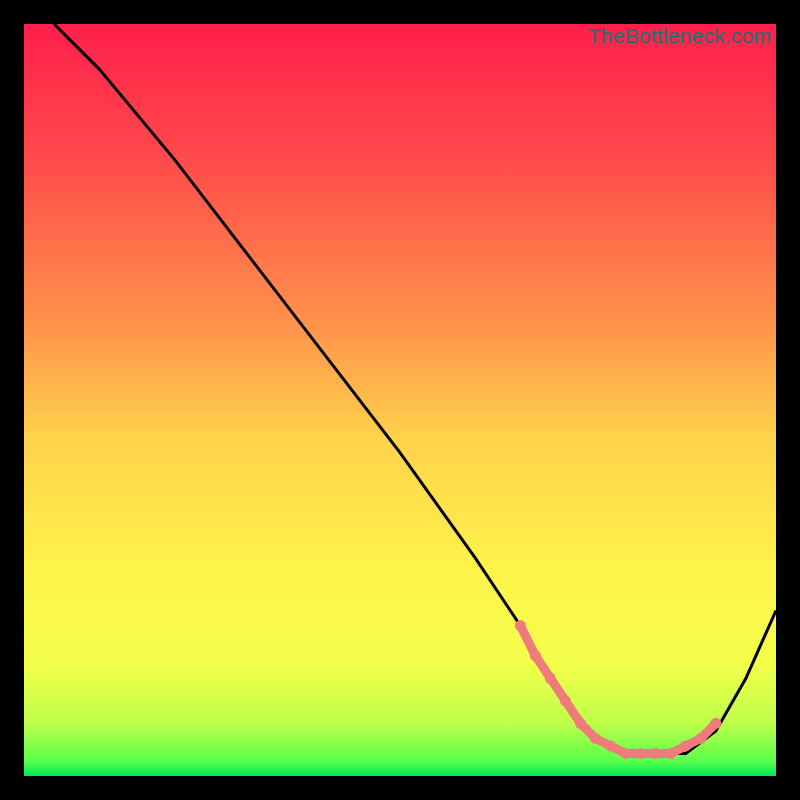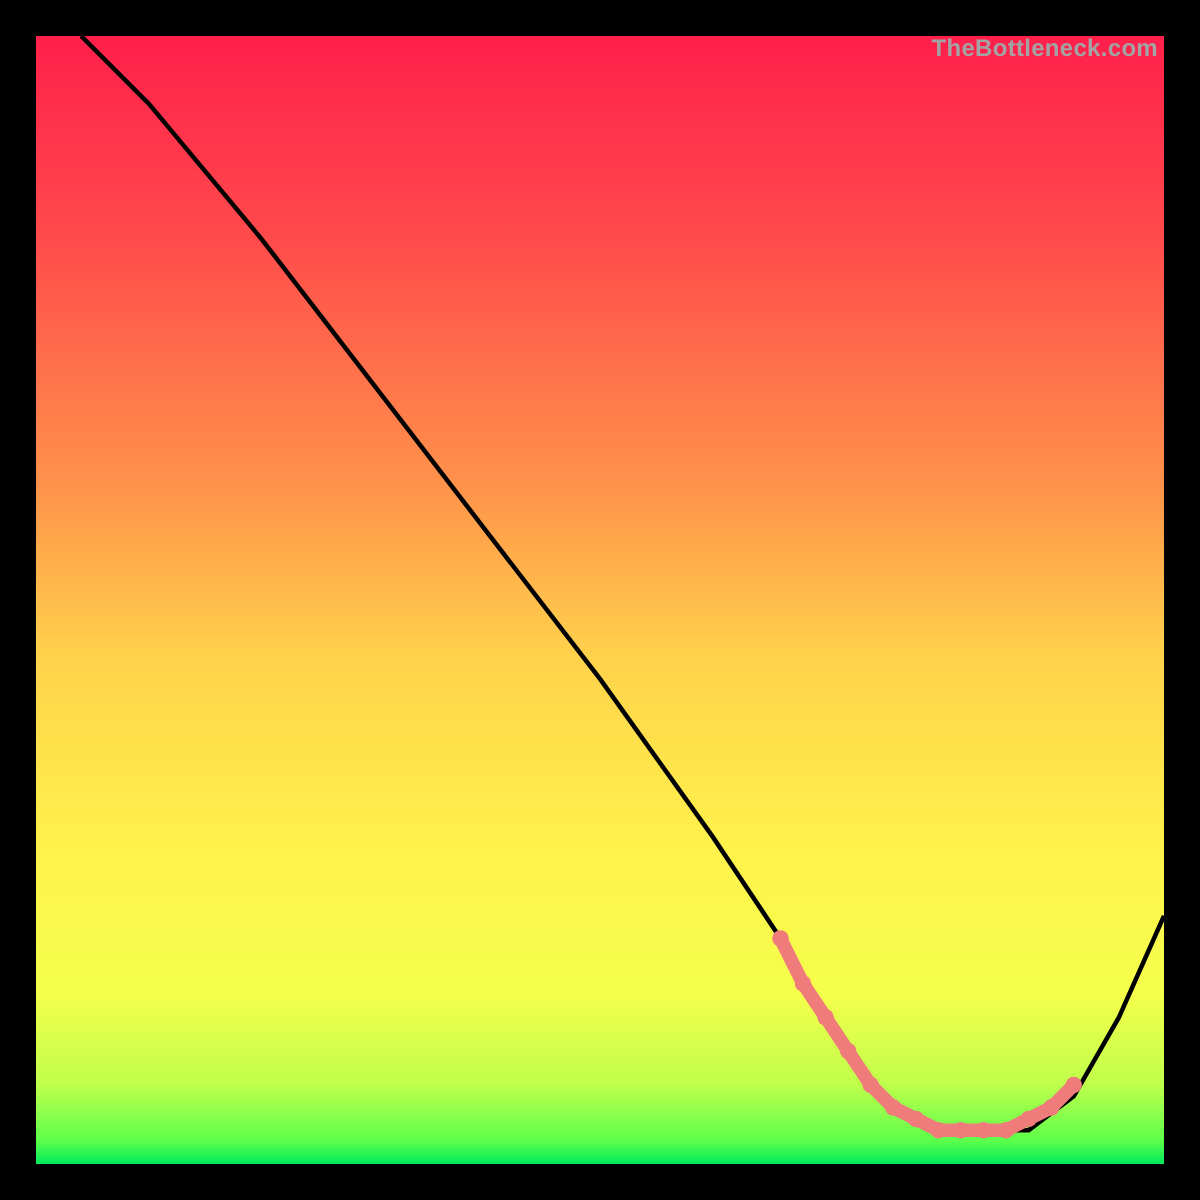--- a/index.html
+++ b/index.html
@@ -23,23 +23,23 @@
     position: absolute;
     left: 0;
     top: 0;
     width: 752px;
     height: 752px;
   }
   .watermark {
     position: absolute;
     right: 4px;
     top: 0px;
-    font-size: 16px;
-    font-weight: 700;
-    color: #a3a3a3;
+    font-size: 21px;
+    font-weight: 400;
+    color: #0f766e;
     letter-spacing: 0.2px;
   }
 </style>
 </head>
 <body>
 
 <div class="chart-frame">
 
   <svg class="plot-area" viewBox="0 0 752 752" preserveAspectRatio="none">
     <defs>

